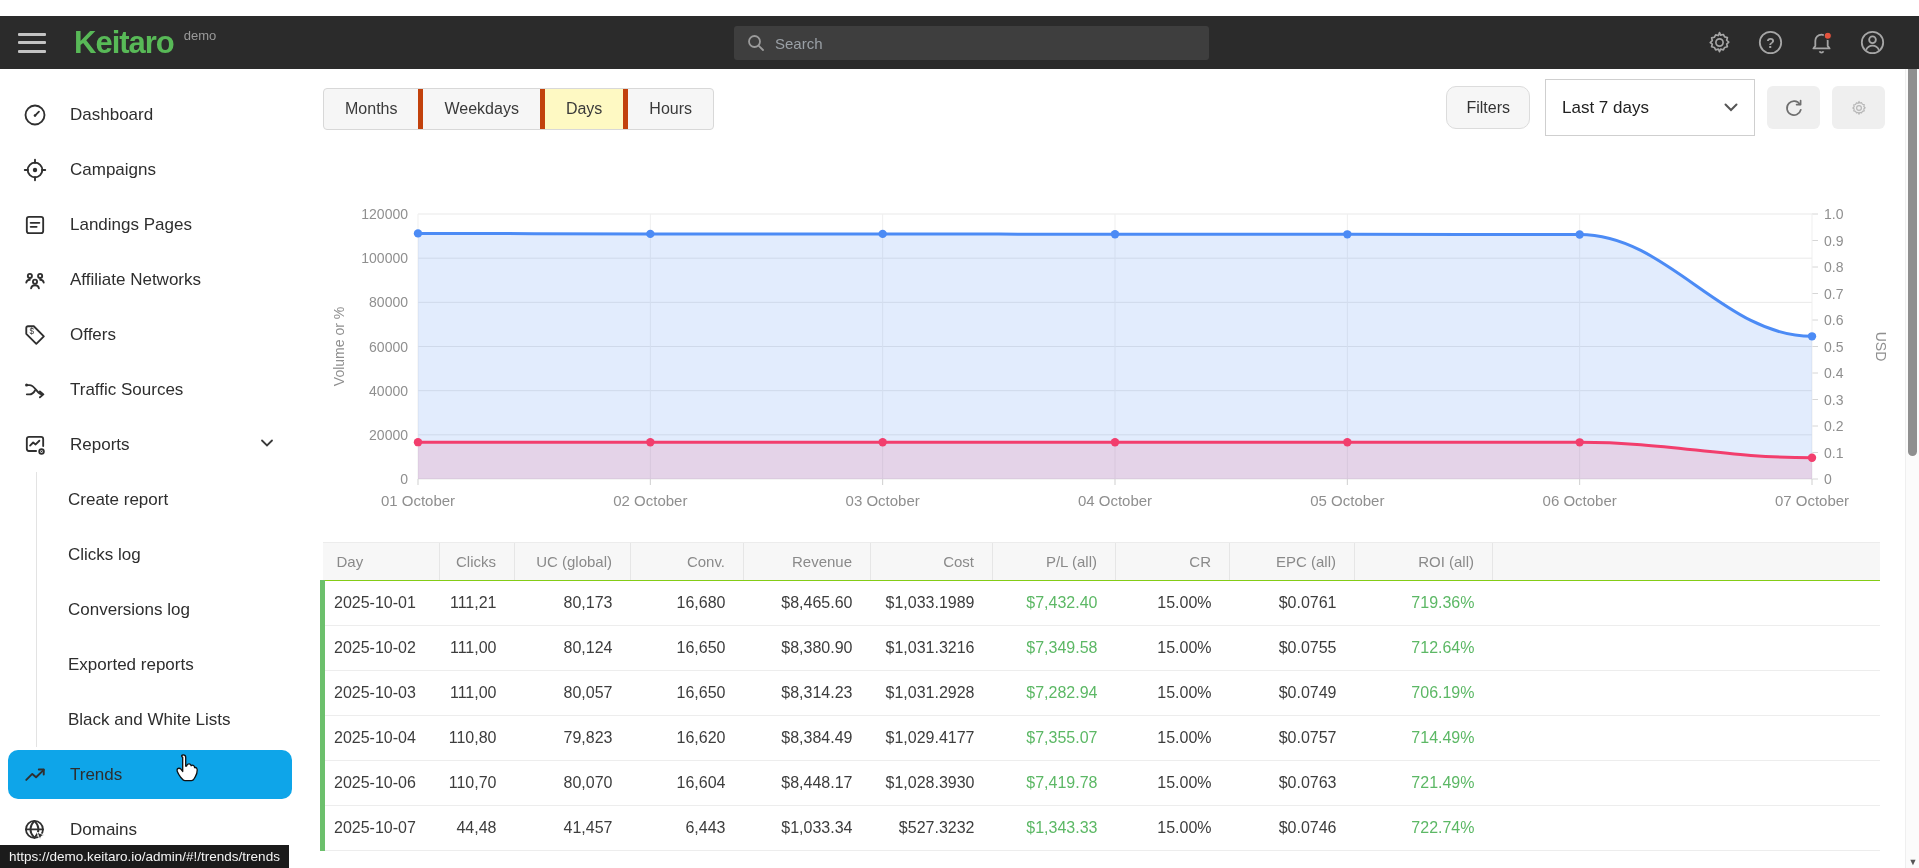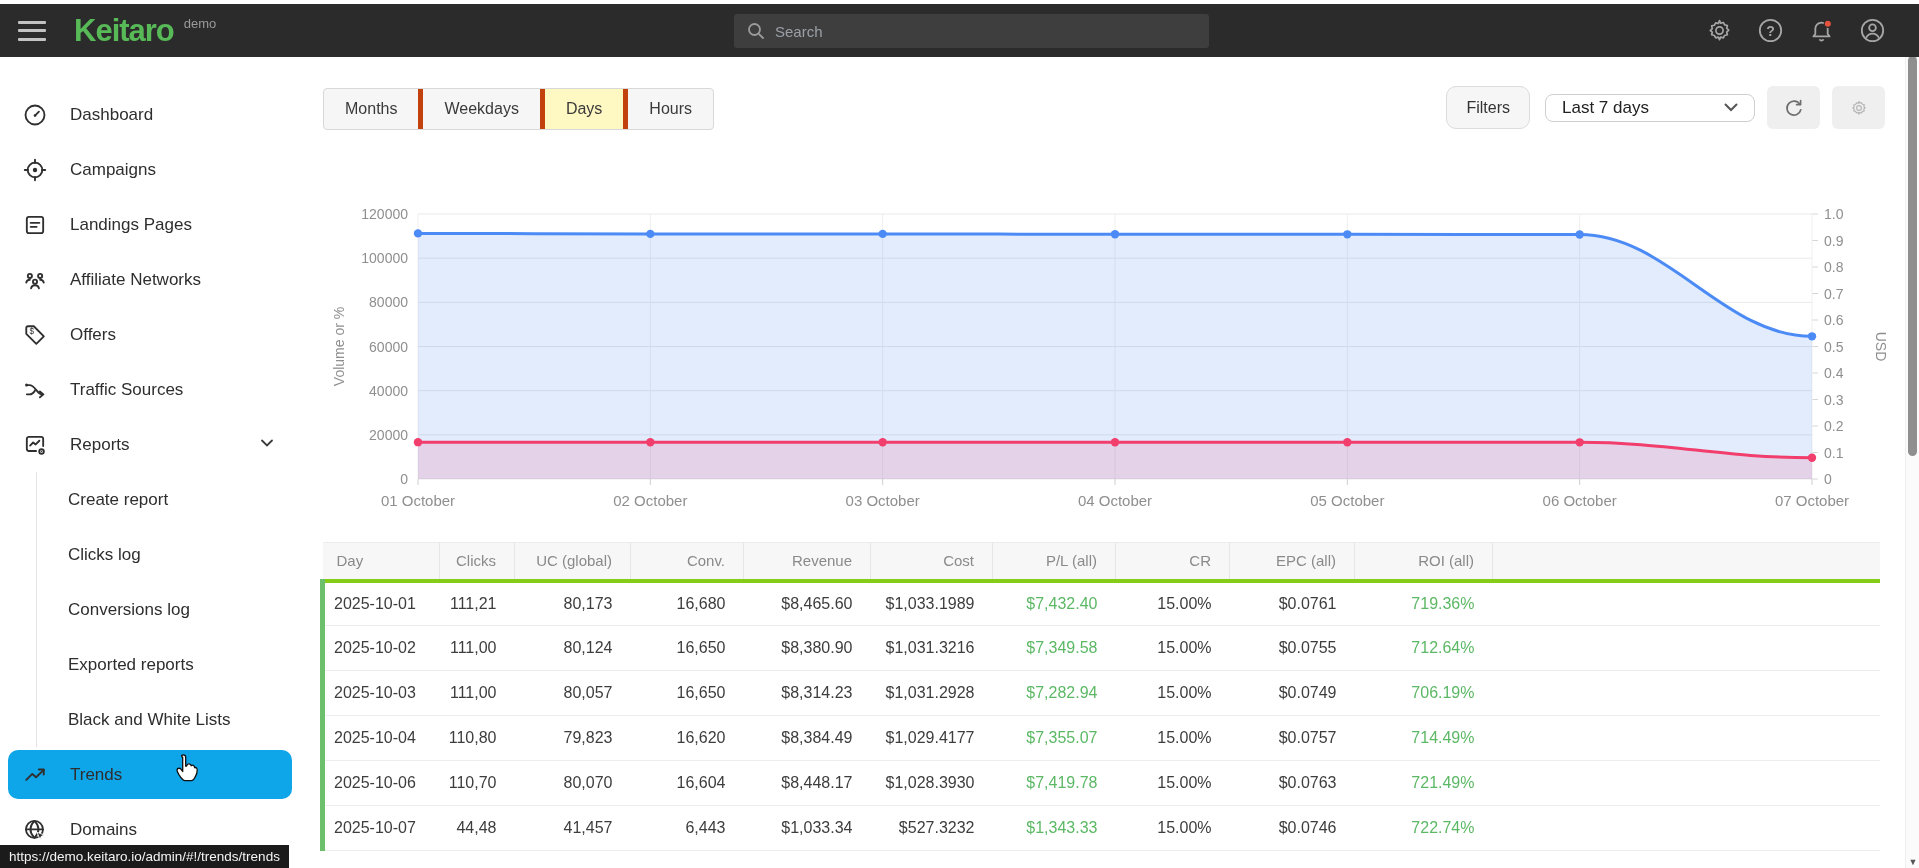--- a/index.html
+++ b/index.html
@@ -1,20 +1,20 @@
 <!DOCTYPE html>
 <html><head>
 <meta charset="utf-8">
 <style>
   * { margin:0; padding:0; box-sizing:border-box; }
   html,body { width:1919px; height:868px; overflow:hidden; background:#fff;
     font-family:"Liberation Sans", sans-serif; }
 
   
-  .topbar { position:absolute; left:0; top:4px; width:1919px; height:53px;
+  .topbar { position:absolute; left:0; top:16px; width:1919px; height:53px;
     background:#2b2b2b; display:flex; align-items:center; z-index:30; }
   .burger { width:28px; height:20px; margin-left:18px; display:flex; flex-direction:column;
     justify-content:space-between; cursor:pointer; }
   .burger span { display:block; height:3px; background:#c3c3c3; border-radius:1px; }
   .logo { margin-left:28px; font-size:31px; font-weight:bold; letter-spacing:-1px; color:#58b957; }
   .env { margin-left:10px; font-size:13px; color:#9a9a9a; position:relative; top:-7px; }
   .search { position:absolute; left:734px; top:10px; width:475px; height:34px;
     background:#3e3e3e; border-radius:3px; display:flex; align-items:center; }
   .search svg { margin-left:13px; flex:0 0 auto; }
   .search input { flex:1; background:transparent; border:none; outline:none;
@@ -41,22 +41,22 @@
   .main { position:absolute; left:300px; top:53px; right:0; bottom:0; background:#fff; }
   .tabs { position:absolute; left:23px; top:35px; display:flex; border:1px solid #d8d8d8;
     border-radius:4px; overflow:hidden; height:42px; background:#f6f6f6; }
   .tab { padding:0 21px; display:flex; align-items:center; font-size:16px; color:#3a3a3a;
     cursor:pointer; border-left:5px solid #c2410c; }
   .tab:first-child { border-left:none; }
   .tab.sel { background:#fef9c3; }
   .controls { position:absolute; right:34px; top:33px; display:flex; align-items:center; height:43px; }
   .btn-filters { height:43px; padding:0 19px; background:#f6f6f6; border:1px solid #dcdcdc;
     border-radius:10px; font-size:16px; color:#333; cursor:pointer; font-family:inherit; }
-  .select { height:28px; width:210px; margin-left:15px; background:#fff; border:1px solid #cfcfcf;
-    border-radius:8px; display:flex; align-items:center; padding:0 16px; font-size:17px;
+  .select { height:57px; width:210px; margin-left:15px; background:#fff; border:1px solid #cfcfcf;
+    border-radius:0; display:flex; align-items:center; padding:0 16px; font-size:17px;
     color:#222; cursor:pointer; }
   .select .sel-label { flex:1; }
   .icon-btn { height:43px; width:53px; margin-left:12px; background:#efefef; border:none;
     border-radius:6px; display:flex; align-items:center; justify-content:center; cursor:pointer; }
   .icon-btn.small-gear svg { opacity:.55; }
 
   
   .chart { position:absolute; left:30px; top:118px; width:1560px; height:360px; }
   .chart svg text { font-size:14px; fill:#8f8f8f; }
   .chart svg text.xlab { font-size:15px; }
@@ -68,21 +68,21 @@
   .litem.off .lt { color:#c9c9c9; }
 
   
   .table-wrap { position:absolute; left:20px; top:489px; width:1560px; height:326px; overflow:hidden; }
   table { border-collapse:collapse; table-layout:fixed; width:1560px; font-size:16px; color:#3d3d3d; }
   col.c1{width:117px} col.c2{width:75px} col.c3{width:116px} col.c4{width:113px}
   col.c5{width:127px} col.c6{width:122px} col.c7{width:123px} col.c8{width:114px}
   col.c9{width:125px} col.c10{width:138px} col.c11{width:390px}
   thead th { background:#f7f7f7; color:#8a8a8a; font-weight:normal; font-size:15px;
     height:38px; text-align:right; padding-right:18px; border-top:1px solid #ececec;
-    border-bottom:4px solid #84cc16; border-left:1px solid #e6e6e6; overflow:hidden; white-space:nowrap; }
+    border-bottom:1px solid #84cc16; border-left:1px solid #e6e6e6; overflow:hidden; white-space:nowrap; }
   thead th:first-child { text-align:left; padding-left:14px; border-left:none; }
   tbody td { height:45px; text-align:right; padding-right:18px; border-bottom:1px solid #ededed;
     overflow:hidden; white-space:nowrap; }
   tbody td:first-child { text-align:left; padding-left:9px; border-left:5px solid #6cc06c; }
   tbody td.pos { color:#5cb865; }
 
   
   .statusbar { position:absolute; left:0; bottom:0; height:23px; background:#1b1b1b; color:#f4f4f4;
     font-size:13.5px; line-height:23px; padding:0 9px; z-index:40; white-space:nowrap; }
   .scrollbar { position:absolute; right:0; top:53px; bottom:0; width:14px; background:#fbfbfb;

